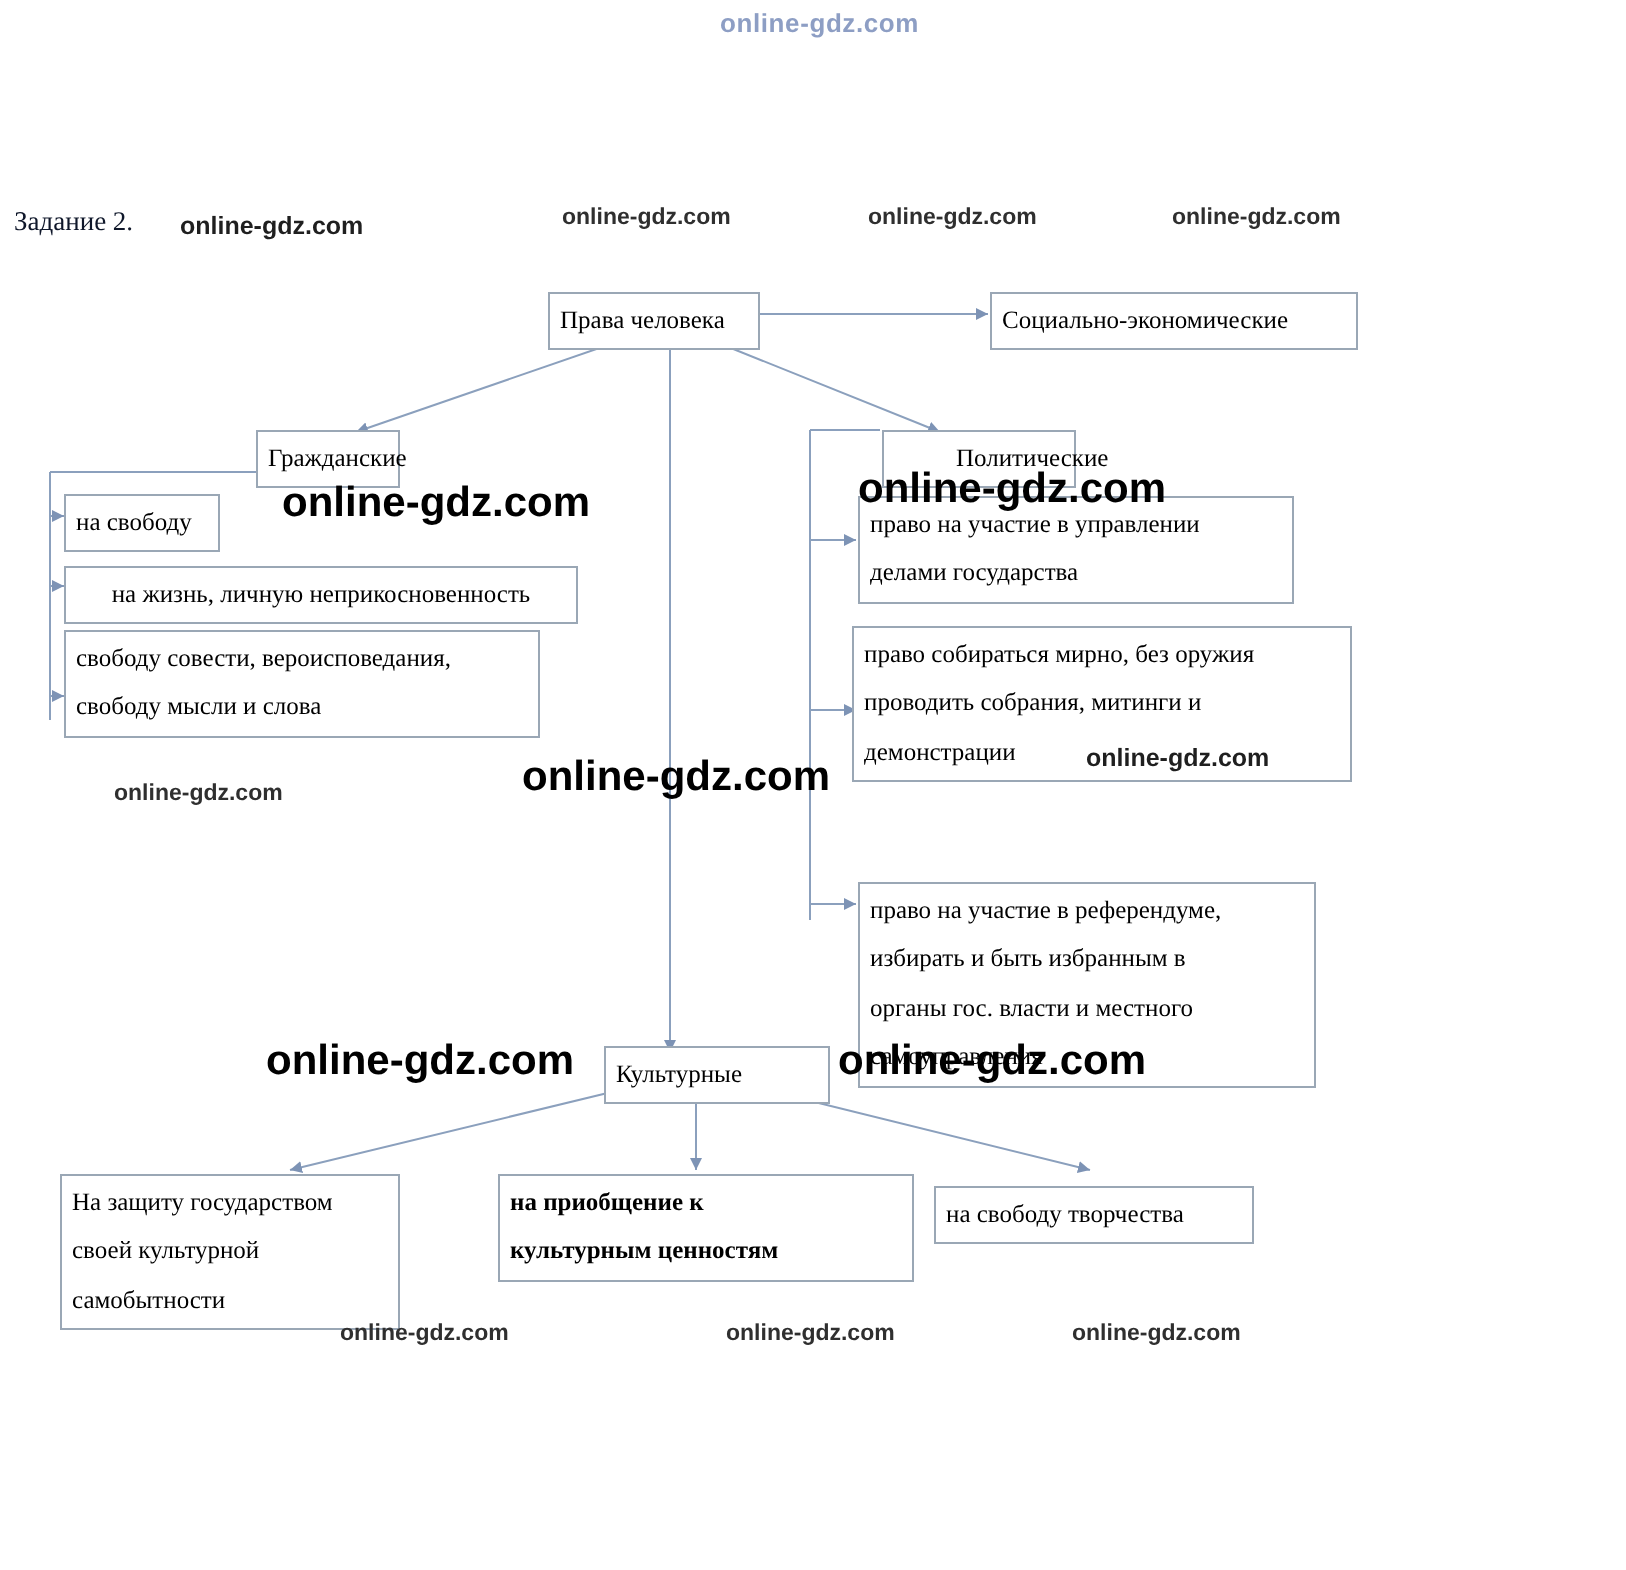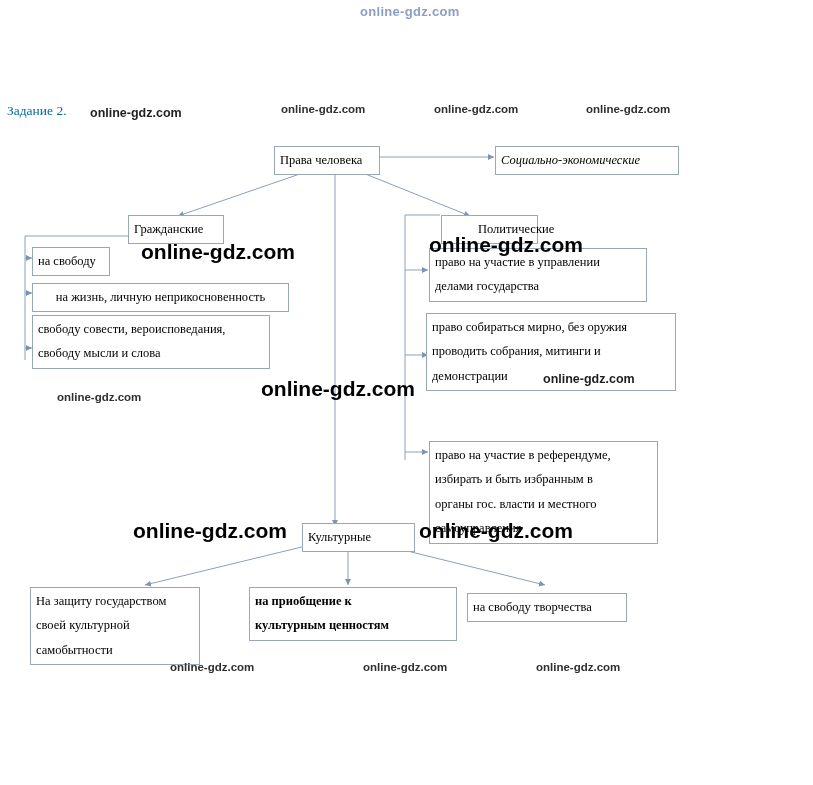--- a/index.html
+++ b/index.html
@@ -37,21 +37,21 @@
     padding: 1px 5px 2px 5px;
     white-space: pre-line;
     z-index: 3;
   }
   .task-label {
     position: absolute;
     left: 7px;
     top: 103px;
     font-family: "Liberation Serif", serif;
     font-size: 13.5px;
-    color: #0369a1;
+    color: #0f172a;
     z-index: 2;
   }
   .wm {
     position: absolute;
     font-family: "Liberation Sans", sans-serif;
     color: #1a1a1a;
     white-space: nowrap;
     z-index: 6;
     pointer-events: none;
     font-weight: bold;
@@ -110,23 +110,23 @@
       <line x1="310" y1="545" x2="145" y2="585" marker-end="url(#ah)"></line>
       <line x1="348" y1="545" x2="348" y2="585" marker-end="url(#ah)"></line>
       <line x1="383" y1="545" x2="545" y2="585" marker-end="url(#ah)"></line>
     </g>
   </svg>
 
   <div class="task-label">Задание 2.</div>
 
   <div class="node" style="left:274px; top:146px; width:106px;">Права человека</div>
 
-  <div class="node" style="left:495px; top:146px; width:184px;font-style:italic;">Социально-экономические</div>
+  <div class="node" style="left:495px; top:146px; width:184px;">Социально-экономические</div>
 
-  <div class="node" style="left:128px; top:215px; width:96px;">Гражданские</div>
+  <div class="node" style="left:128px; top:215px; width:72px;">Гражданские</div>
 
   <div class="node" style="left:441px; top:215px; width:97px;padding-left:36px;">Политические</div>
 
   <div class="node" style="left:302px; top:523px; width:113px;">Культурные</div>
 
   <div class="node" style="left:32px; top:247px; width:78px;">на свободу</div>
   <div class="node" style="left:32px; top:283px; width:257px;text-align:center;">на жизнь, личную неприкосновенность</div>
   <div class="node" style="left:32px; top:315px; width:238px;">свободу совести, вероисповедания,
 свободу мысли и слова</div>
 

